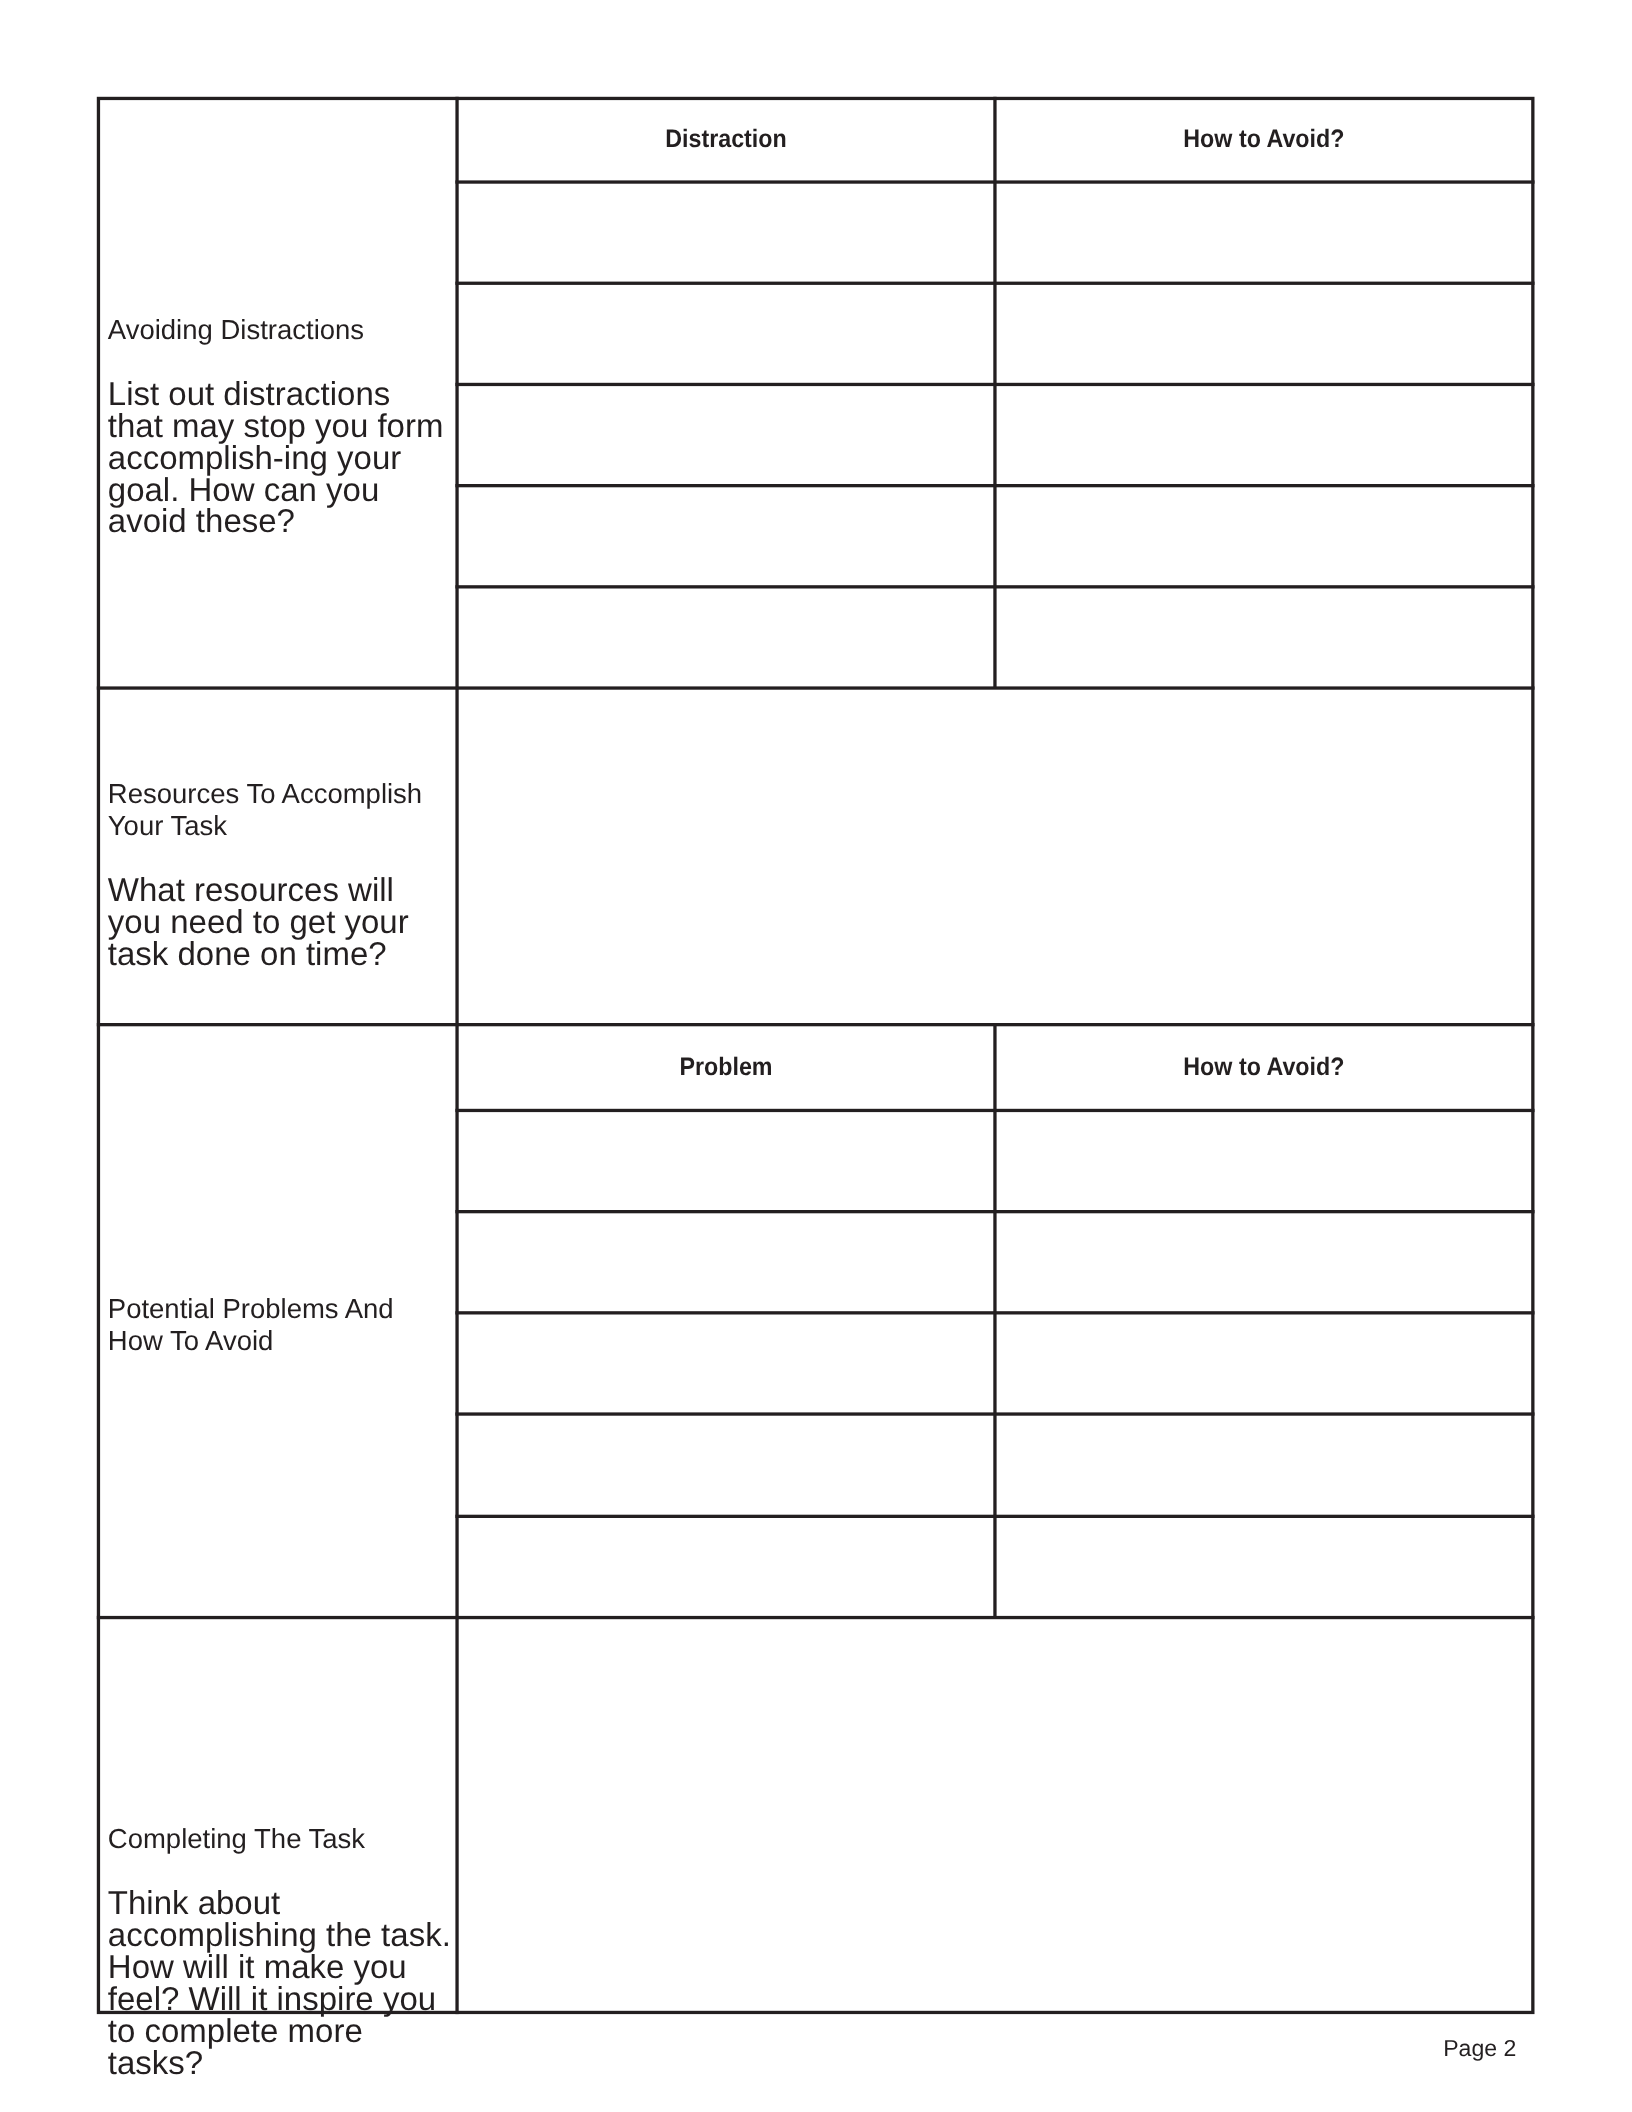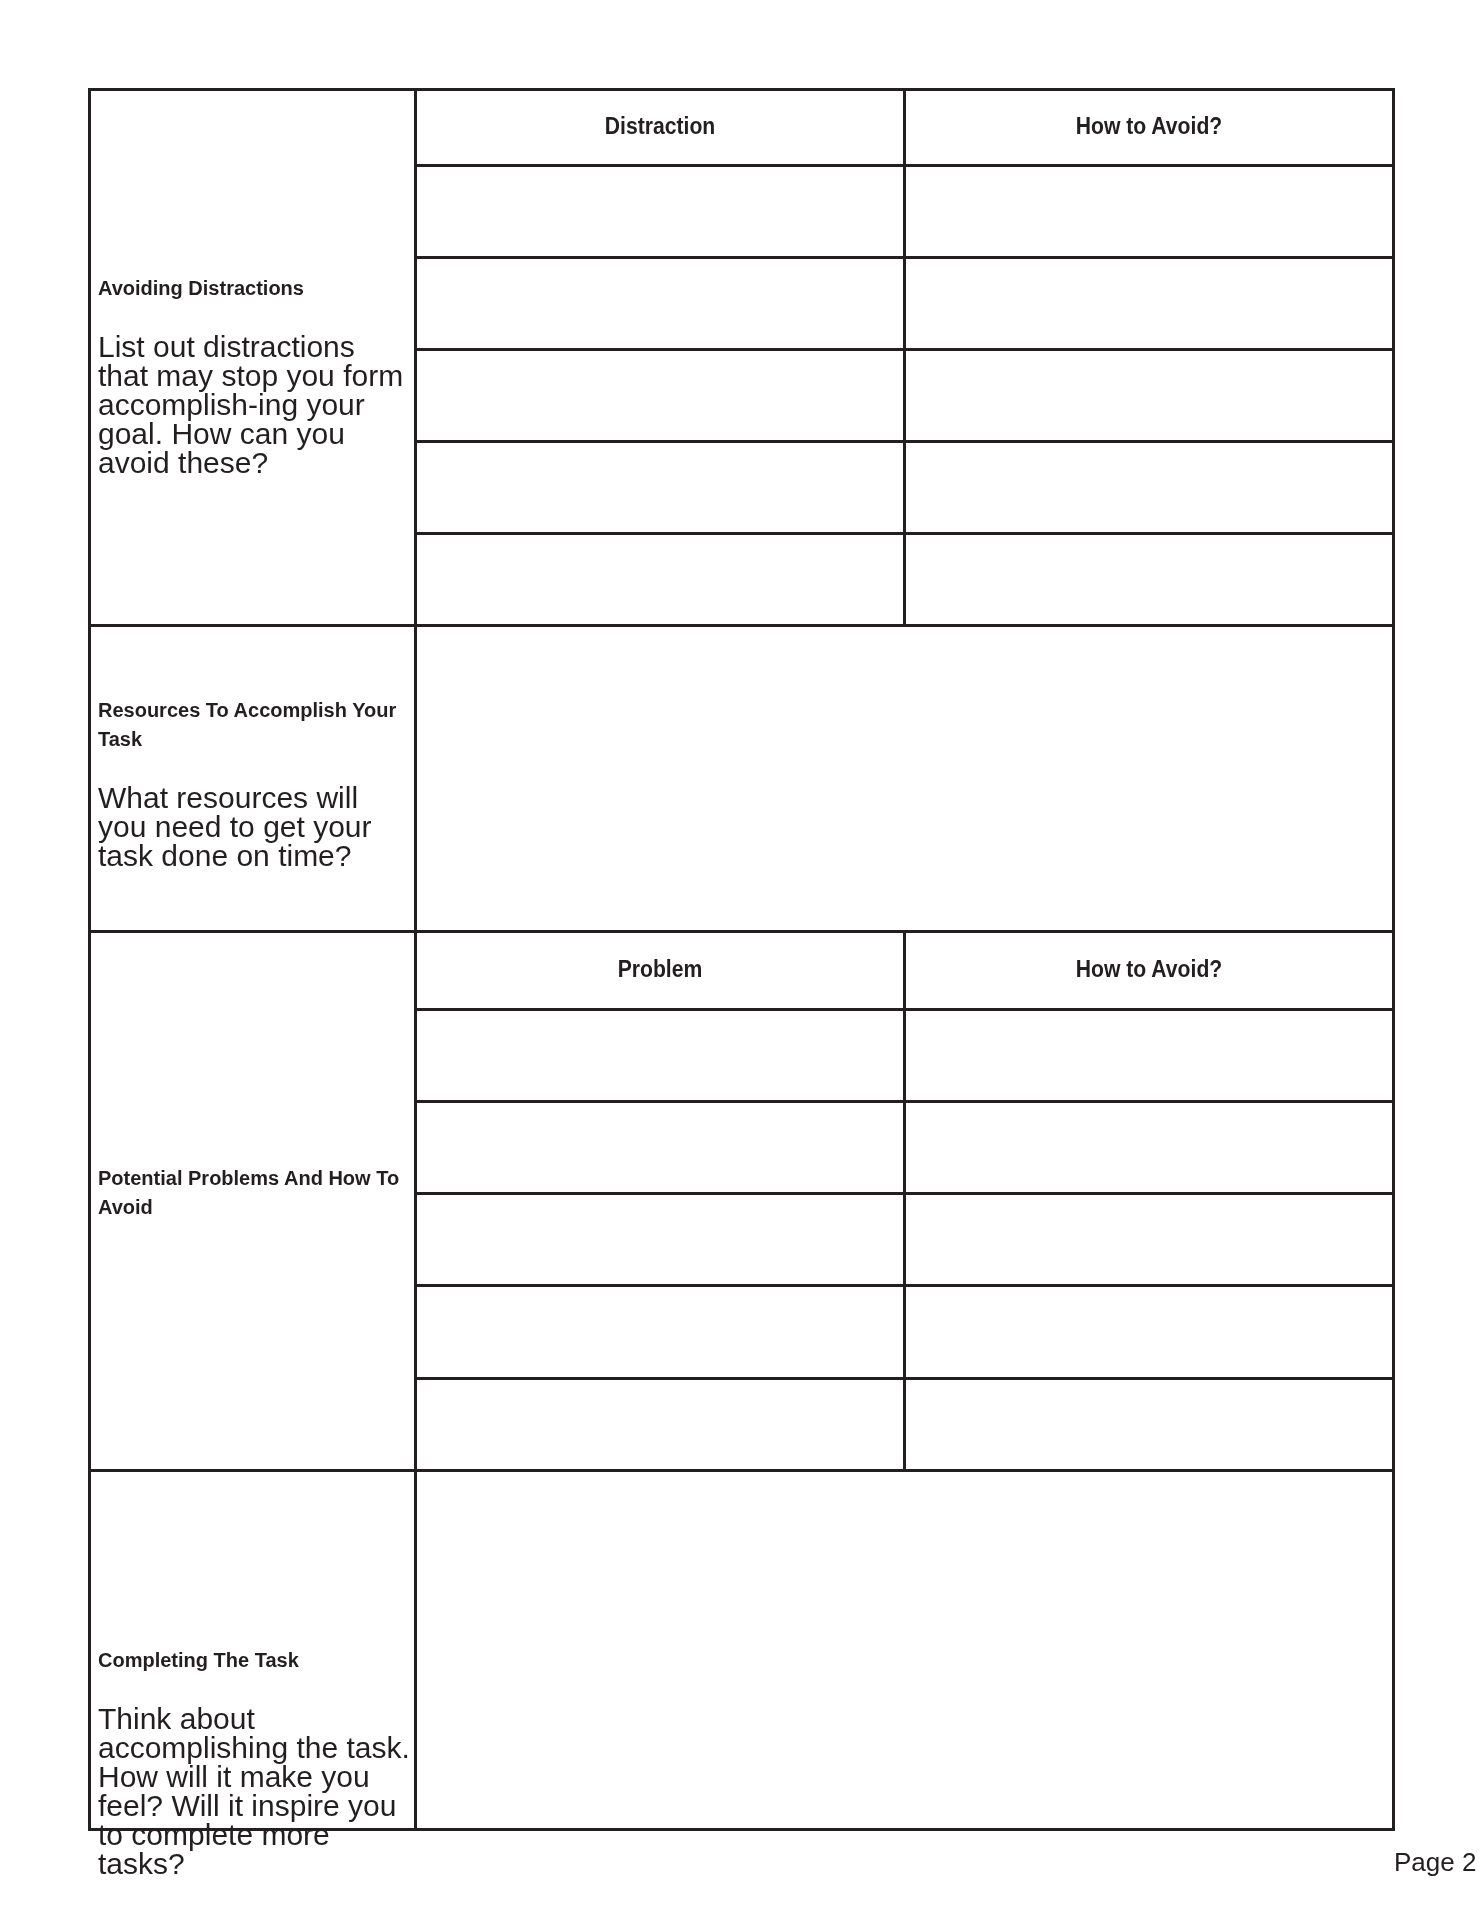--- a/index.html
+++ b/index.html
@@ -30,24 +30,24 @@
     }
     .hline { height: 3px; }
     .vline { width: 3px; }
 
     .section-label {
       position: absolute;
       left: 98px;
       width: 312px;
     }
     .section-title {
-      font-weight: bold;
-      font-size: 20px;
+      font-weight: normal;
+      font-size: 25px;
       line-height: 29px;
-      margin: 4px 0 29px 0;
+      margin: 16px 0 29px 0;
     }
     .section-desc {
       font-size: 30px;
       line-height: 29px;
       margin: 0;
     }
 
     .col-header {
       position: absolute;
       font-weight: bold;
@@ -57,23 +57,23 @@
       transform: scaleX(0.92);
     }
 
     .cell {
       position: absolute;
       background: transparent;
     }
 
     .page-number {
       position: absolute;
-      left: 1394px;
+      left: 1312px;
       top: 1848px;
-      font-size: 26px;
+      font-size: 21px;
       line-height: 29px;
     }
   </style>
 </head>
 <body>
 
 <div class="frame"></div>
 
 <div class="vline" style="left:414px; top:88px; height:1743px;"></div>
 

